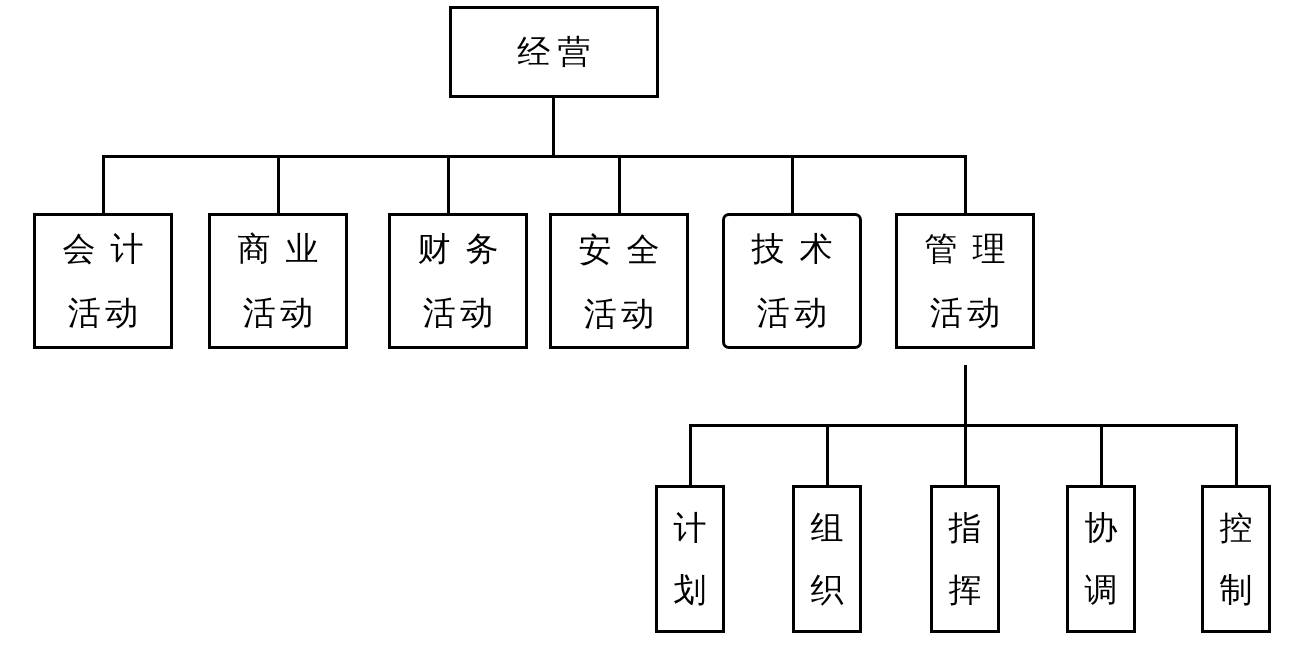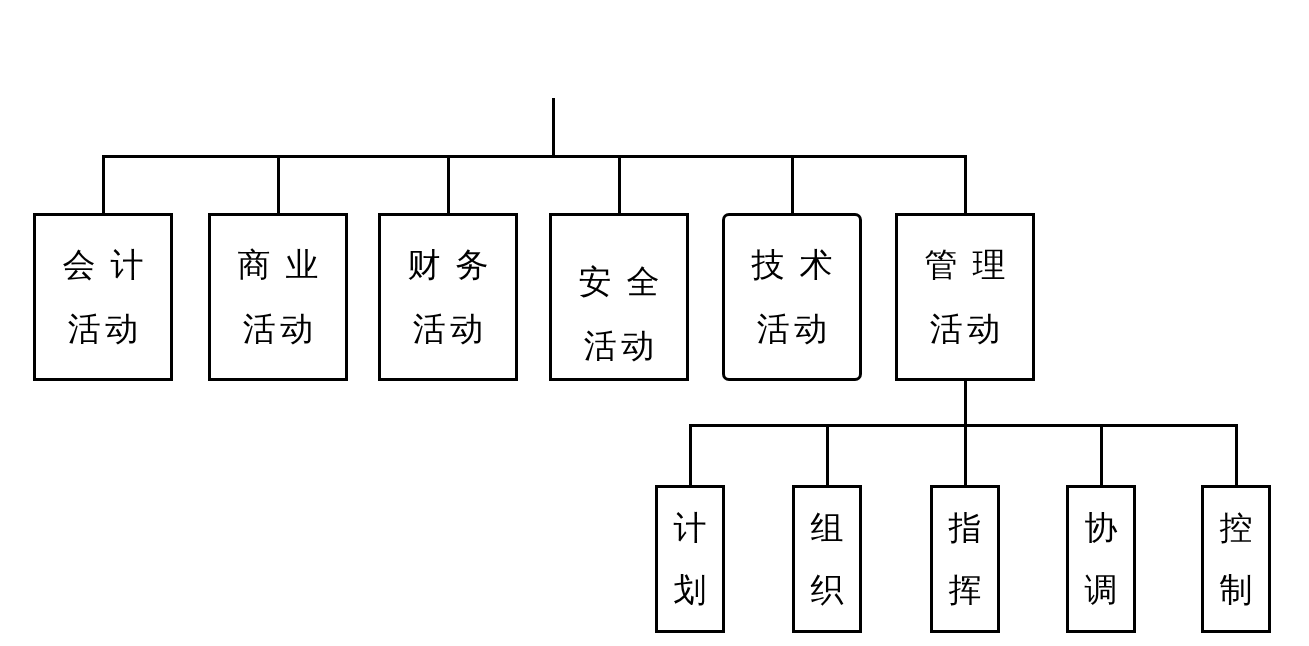--- a/index.html
+++ b/index.html
@@ -29,27 +29,27 @@
     align-items: center;
     justify-content: center;
     color: var(--text-color);
     font-size: 33px;
     text-align: center;
   }
   .node-root {
     left: 449px; top: 6px; width: 210px; height: 92px;
   }
   .node-root .t { letter-spacing: 0.22em; padding-left: 0.22em; }
-  .lvl2 { top: 213px; width: 140px; height: 168px; }
+  .lvl2 { top: 213px; width: 140px; height: 136px; }
   .lvl2 .t  { line-height: 64px; }
   .lvl2 .l1 { letter-spacing: 0.45em; padding-left: 0.45em; }
   .lvl2 .l2 { letter-spacing: 0.14em; padding-left: 0.14em; }
   .lvl3 { top: 485px; width: 70px; height: 148px; }
   .lvl3 .t  { line-height: 62px; }
-  .b2-0 { left: 33px; }  .b2-1 { left: 208px; } .b2-2 { left: 378px; }
+  .b2-0 { left: 33px; }  .b2-1 { left: 208px; } .b2-2 { left: 388px; }
   .b2-3 { left: 549px; justify-content: flex-end; } .b2-4 { left: 722px; border-radius: 7px; } .b2-5 { left: 895px; align-items: center; }
   .b3-0 { left: 655px; } .b3-1 { left: 792px; } .b3-2 { left: 930px; }
   .b3-3 { left: 1066px; } .b3-4 { left: 1201px; }
   .line {
     position: absolute;
     background: var(--line-color);
   }
   .v { width: 3px; }
   .h { height: 3px; }
   
@@ -83,20 +83,23 @@
   <div class="line v drop2 d2-4"></div>
   <div class="line v drop2 d2-5"></div>
   <div class="line v trunk2"></div>
   <div class="line h bus2"></div>
   <div class="line v drop3 d3-0"></div>
   <div class="line v drop3 d3-1"></div>
   <div class="line v drop3 d3-2"></div>
   <div class="line v drop3 d3-3"></div>
   <div class="line v drop3 d3-4"></div>
 
+  <div class="node node-root">
+    <div class="t">经营</div>
+  </div>
 
   <div class="node lvl2 b2-0">
     <div class="t l1">会计</div>
     <div class="t l2">活动</div>
   </div>
   <div class="node lvl2 b2-1">
     <div class="t l1">商业</div>
     <div class="t l2">活动</div>
   </div>
   <div class="node lvl2 b2-2">

